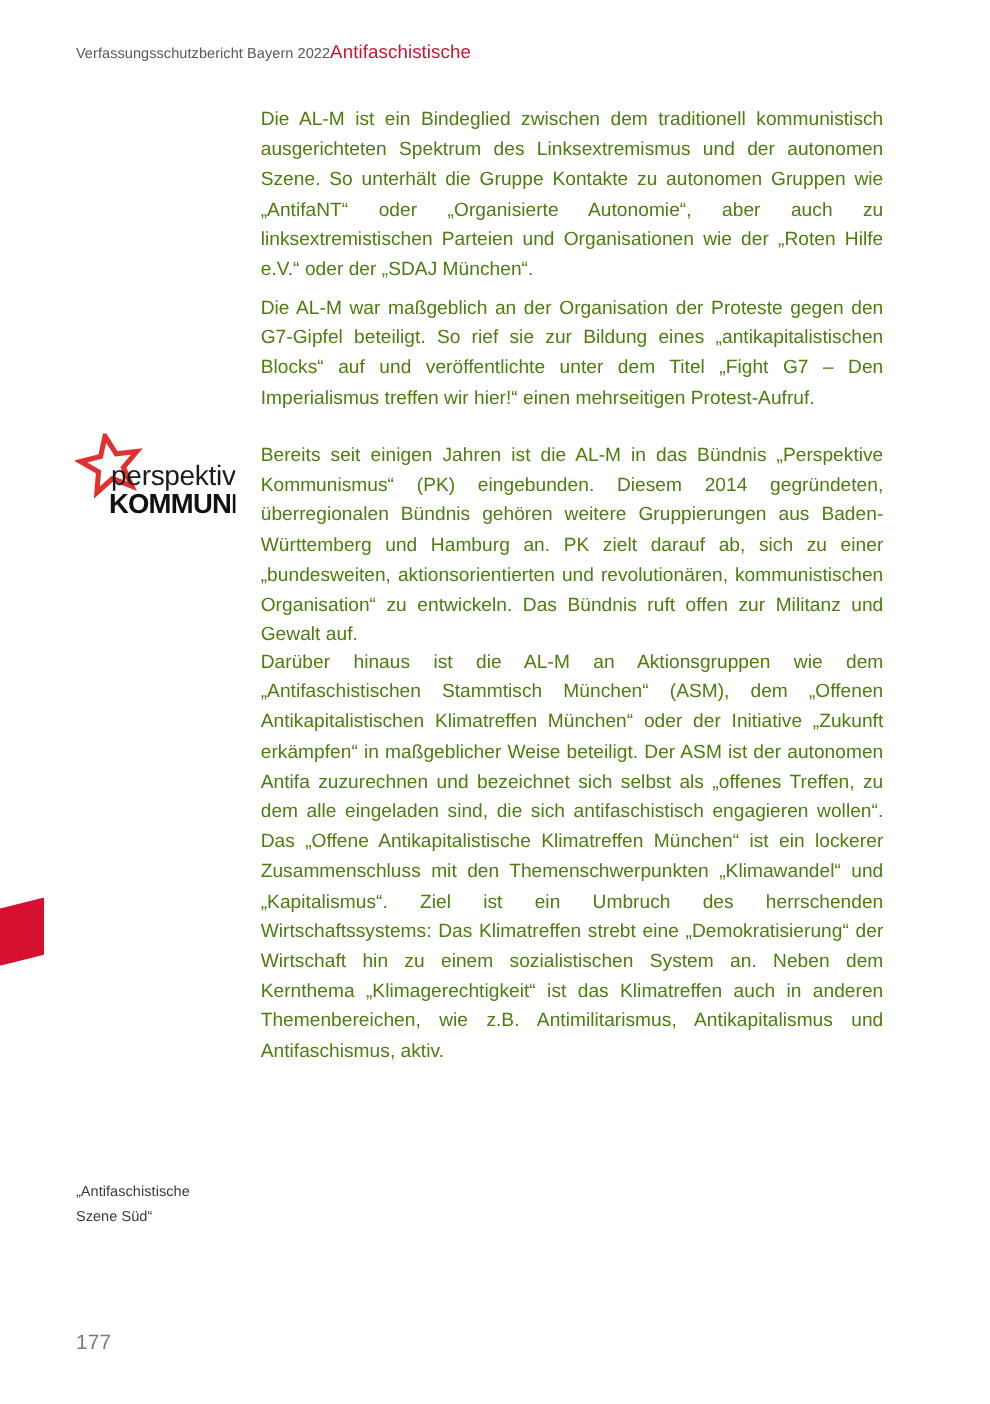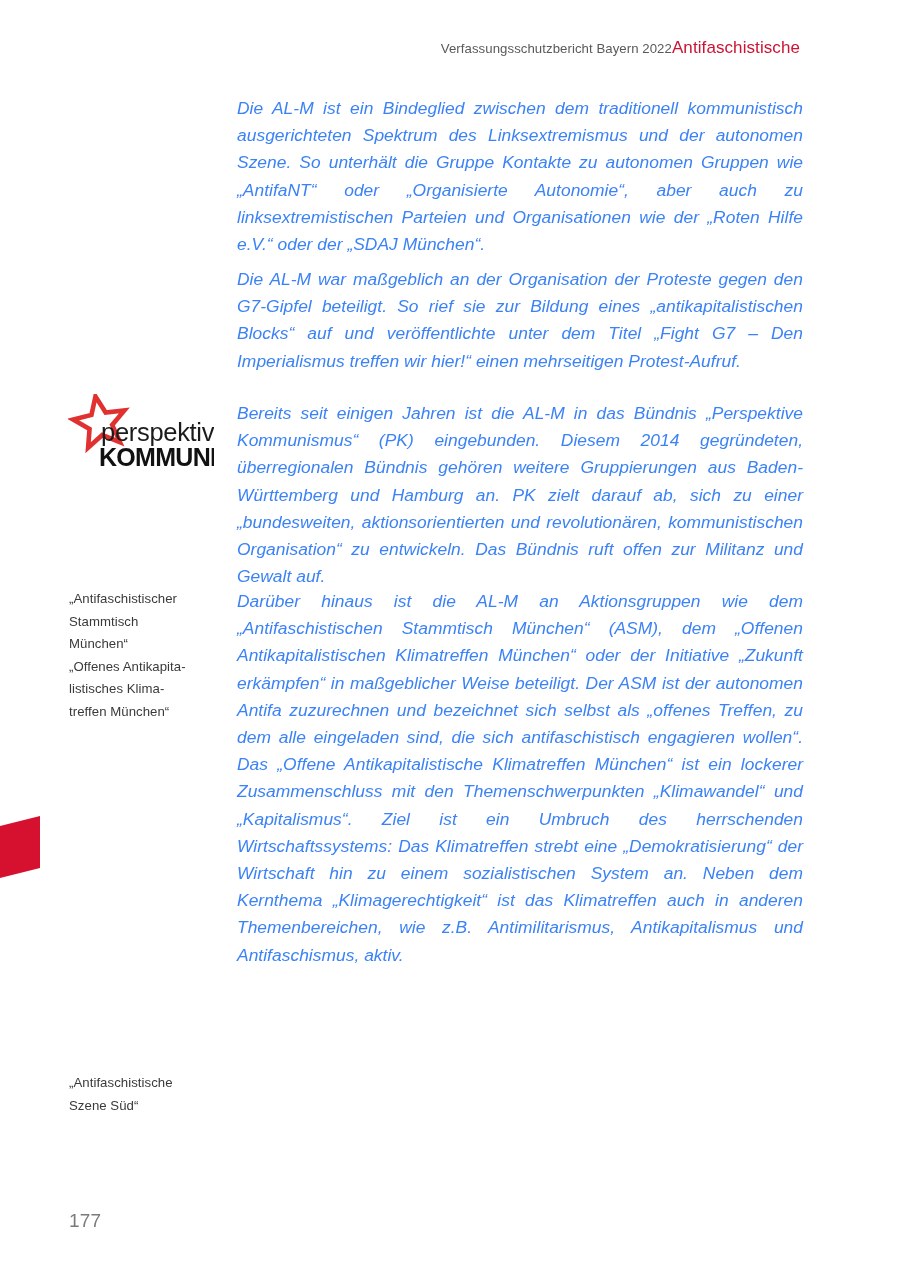--- a/index.html
+++ b/index.html
@@ -28,21 +28,21 @@
 
   
   .running-head {
     position: absolute;
     top: 38px;
     left: 69px;
     right: 100px;
     height: 22px;
     display: flex;
     align-items: baseline;
-    justify-content: flex-end;
+    justify-content: flex-start;
   }
   .running-head-left {
     font-size: 13.2px;
     letter-spacing: 0.005em;
     color: #59595b;
     white-space: nowrap;
   }
   .running-head-right {
     font-size: 17px;
     font-weight: 400;
@@ -62,24 +62,23 @@
     left: 237px;
     width: 566px;
   }
 
   
   .body-par {
     font-size: 17.4px;
     line-height: 27.2px;
     text-align: justify;
     text-justify: inter-word;
-    color: #3b82f6;
+    color: #4d7c0f;
     letter-spacing: 0.002em;
     hyphens: manual;
-    font-style: italic;
   }
   .body-par:last-child { margin-bottom: 0; }
 
   
   .margin-note {
     font-size: 13.2px;
     line-height: 22.6px;
     color: #3a3a3c;
     text-align: left;
     letter-spacing: 0.004em;
@@ -147,28 +146,20 @@
   <div class="pk-logo">
     <svg viewBox="0 0 146 80">
       <g transform="translate(6,2) rotate(-10 26 26)">
         <polygon points="26,0 33.2,17.6 52,18.9 37.5,31 42.2,49.3 26,39.2 9.8,49.3 14.5,31 0,18.9 18.8,17.6" fill="none" stroke="#e03030" stroke-width="4.6" stroke-linejoin="miter"></polygon>
       </g>
       <text class="pk-word-perspektive" x="33" y="47">perspektive</text>
       <text class="pk-word-kommunismus" x="31" y="72">KOMMUNISMUS</text>
     </svg>
   </div>
 
-  <div class="margin-col margin-note" style="top:588px;">
-    <div>„Antifaschistischer</div>
-    <div>Stammtisch</div>
-    <div>München“</div>
-    <div>„Offenes Antikapita-</div>
-    <div>listisches Klima-</div>
-    <div>treffen München“</div>
-  </div>
 
   <div class="margin-col margin-note" style="top:1072px;">
     <div>„Antifaschistische</div>
     <div>Szene Süd“</div>
   </div>
 
   <div class="text-col body-par" style="top:95px;">Die AL-M ist ein Bindeglied zwischen dem traditionell kommunistisch ausgerichteten Spektrum des Linksextremismus und der autonomen Szene. So unterhält die Gruppe Kontakte zu autonomen Gruppen wie „AntifaNT“ oder „Organisierte Autonomie“, aber auch zu linksextremistischen Parteien und Organisationen wie der „Roten Hilfe e.V.“ oder der „SDAJ München“.</div>
 
   <div class="text-col body-par" style="top:266px;">Die AL-M war maßgeblich an der Organisation der Proteste gegen den G7-Gipfel beteiligt. So rief sie zur Bildung eines „antikapitalistischen Blocks“ auf und veröffentlichte unter dem Titel „Fight G7 – Den Imperialismus treffen wir hier!“ einen mehrseitigen Protest-Aufruf.</div>
 

